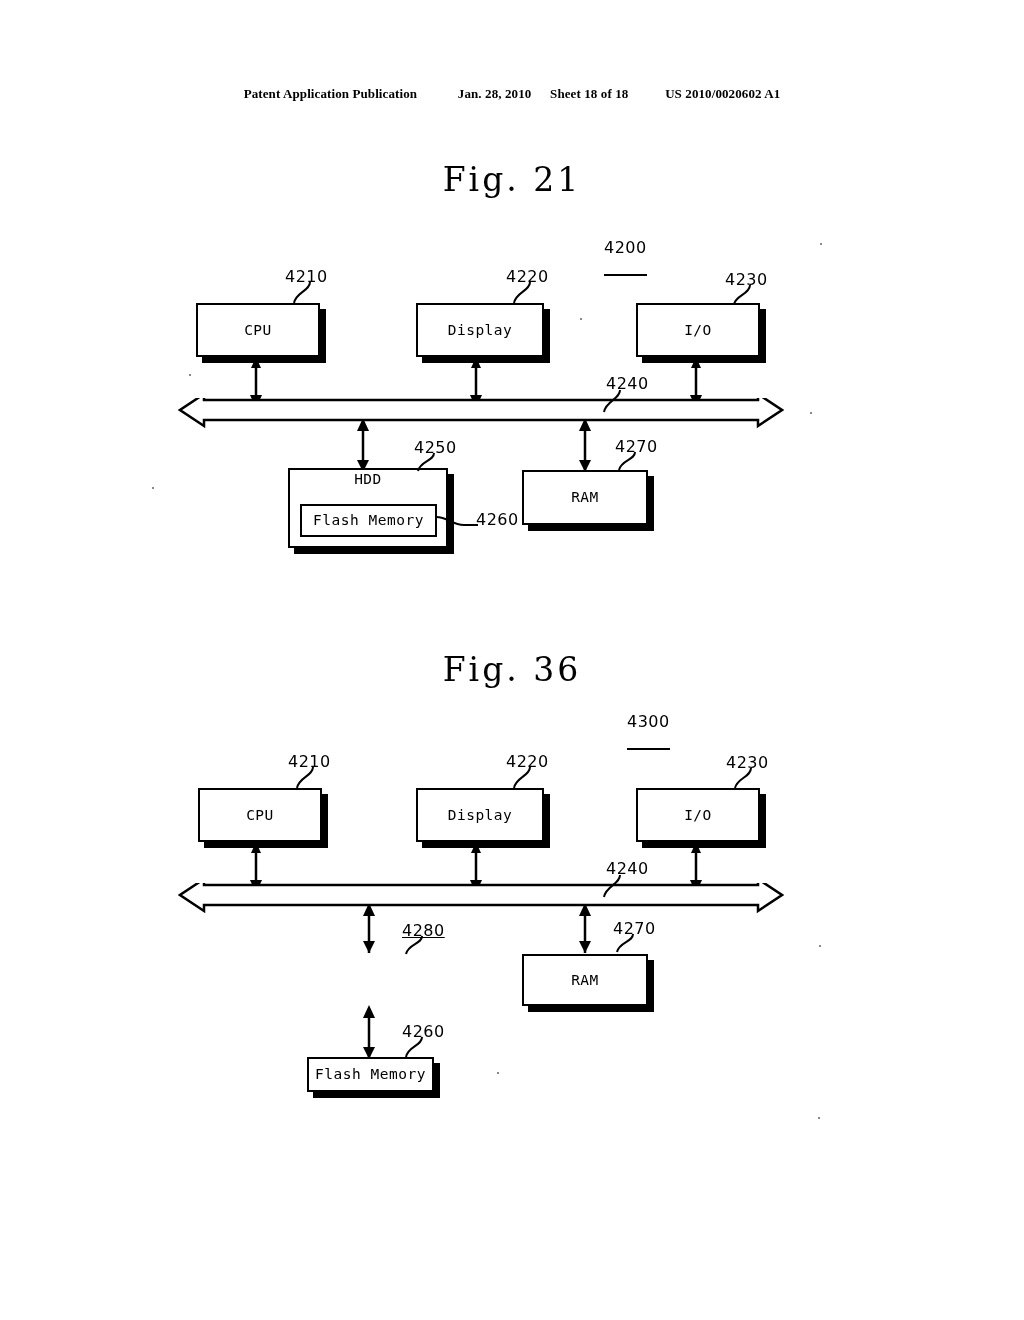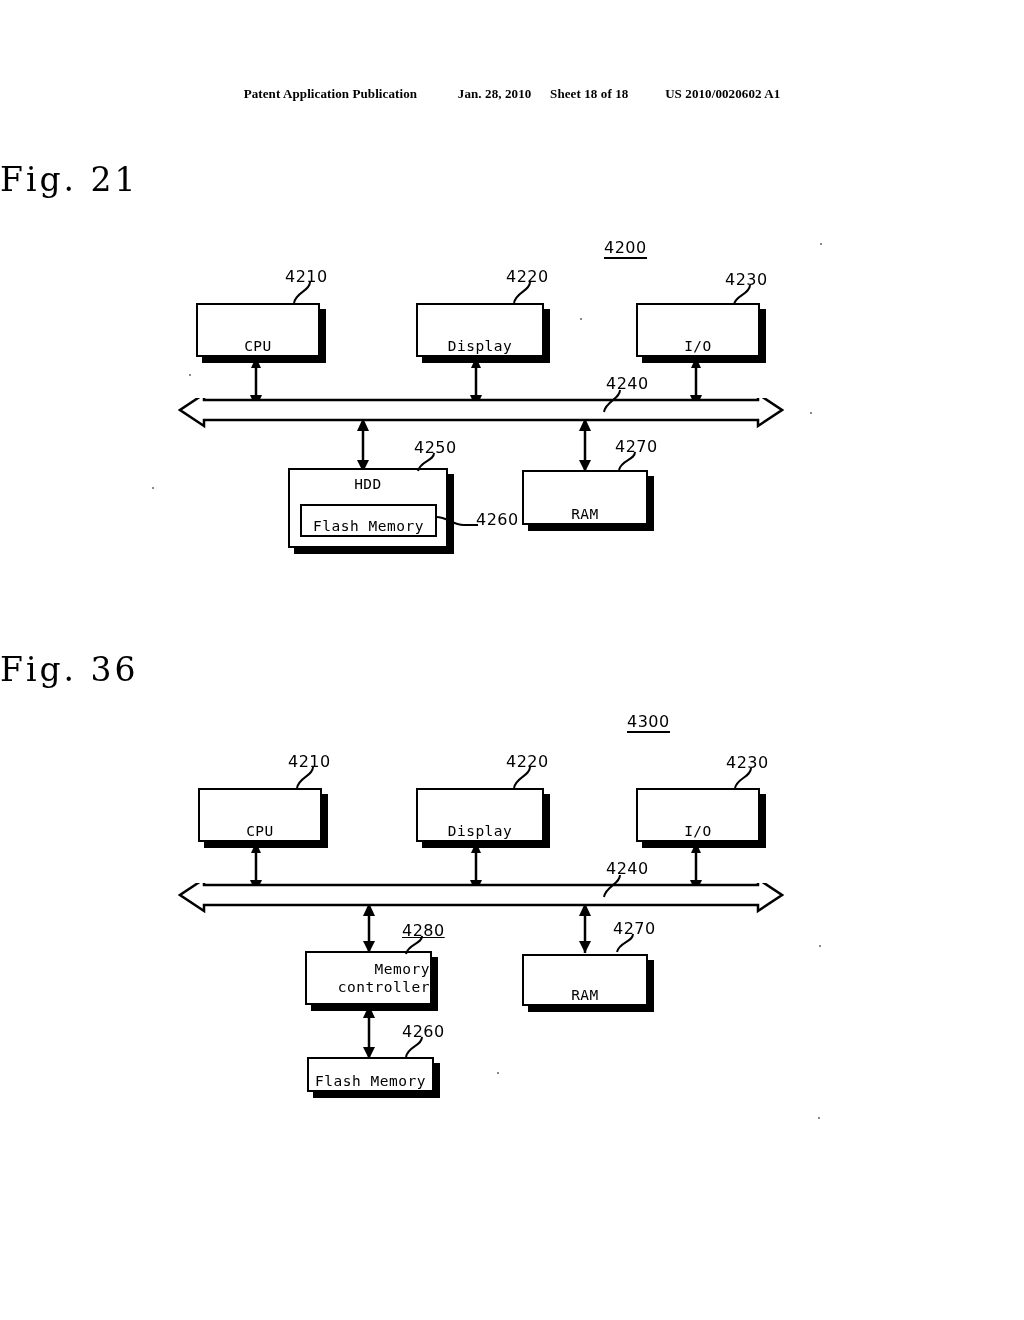--- a/index.html
+++ b/index.html
@@ -31,21 +31,21 @@
   }
   .pub-header .seg { display: inline-block; vertical-align: baseline; }
   .gap-lg { display: inline-block; width: 34px; }
   .gap-md { display: inline-block; width: 12px; }
   .gap-xl { display: inline-block; width: 30px; }
 
   
   .fig-title {
     position: absolute;
     width: 1024px;
-    text-align: left;
+    text-align: center;
     font-family: "DejaVu Serif", serif;
     font-size: 33px;
     letter-spacing: 3px;
     font-weight: 400;
   }
   #fig21-title { top: 160px; }
   #fig22-title { top: 650px; }
 
   
   .diagram {
@@ -56,21 +56,21 @@
   #fig21 { top: 0; height: 620px; }
   #fig22 { top: 0; height: 1200px; }
 
   
   .box {
     position: absolute;
     box-sizing: border-box;
     border: 2.5px solid #000;
     background: #fff;
     display: flex;
-    align-items: flex-end;
+    align-items: center;
     justify-content: center;
     font-family: "DejaVu Sans Mono", monospace;
     font-size: 14.5px;
     letter-spacing: 0.5px;
     line-height: 1.25;
     text-align: center;
     z-index: 3;
   }
   
   .box.shadow::after {
@@ -108,21 +108,21 @@
   .ref {
     position: absolute;
     font-family: "DejaVu Sans", sans-serif;
     font-size: 16px;
     letter-spacing: 0.5px;
     white-space: nowrap;
     z-index: 5;
   }
   .ref.underline {
     border-bottom: 2px solid #000;
-    padding-bottom: 0;
+    padding-bottom: 17px;
   }
   .leader { position: absolute; z-index: 5; }
 
   
   .speck {
     position: absolute;
     background: #8a8a8a;
     width: 2px;
     height: 2px;
     z-index: 0;
@@ -212,21 +212,21 @@
     <span>CPU</span>
   </div>
   <div class="box shadow" style="left:416px; top:303px; width:128px; height:54px;">
     <span>Display</span>
   </div>
   <div class="box shadow" style="left:636px; top:303px; width:124px; height:54px;">
     <span>I/O</span>
   </div>
 
   <div class="box shadow" style="left:288px; top:468px; width:160px; height:80px; display:block;">
-    <div style="text-align:center; margin-top:5px;">HDD</div>
+    <div style="text-align:center; ">HDD</div>
   </div>
   <div class="box inner" style="left:300px; top:504px; width:137px; height:33px;">
     <span>Flash Memory</span>
   </div>
 
   <div class="box shadow" style="left:522px; top:470px; width:126px; height:55px;">
     <span>RAM</span>
   </div>
 
   <div class="speck" style="left:189px; top:374px;"></div>
@@ -313,24 +313,20 @@
   <div class="box shadow" style="left:198px; top:788px; width:124px; height:54px;">
     <span>CPU</span>
   </div>
   <div class="box shadow" style="left:416px; top:788px; width:128px; height:54px;">
     <span>Display</span>
   </div>
   <div class="box shadow" style="left:636px; top:788px; width:124px; height:54px;">
     <span>I/O</span>
   </div>
 
-  <div class="box shadow" style="left:305px; top:951px; width:127px; height:54px; flex-direction:column;">
-    <span>Memory</span>
-    <span>controller</span>
-  </div>
 
   <div class="box shadow" style="left:522px; top:954px; width:126px; height:52px;">
     <span>RAM</span>
   </div>
 
   <div class="box shadow" style="left:307px; top:1057px; width:127px; height:35px;">
     <span>Flash Memory</span>
   </div>
 
   <div class="speck" style="left:819px; top:945px;"></div>

